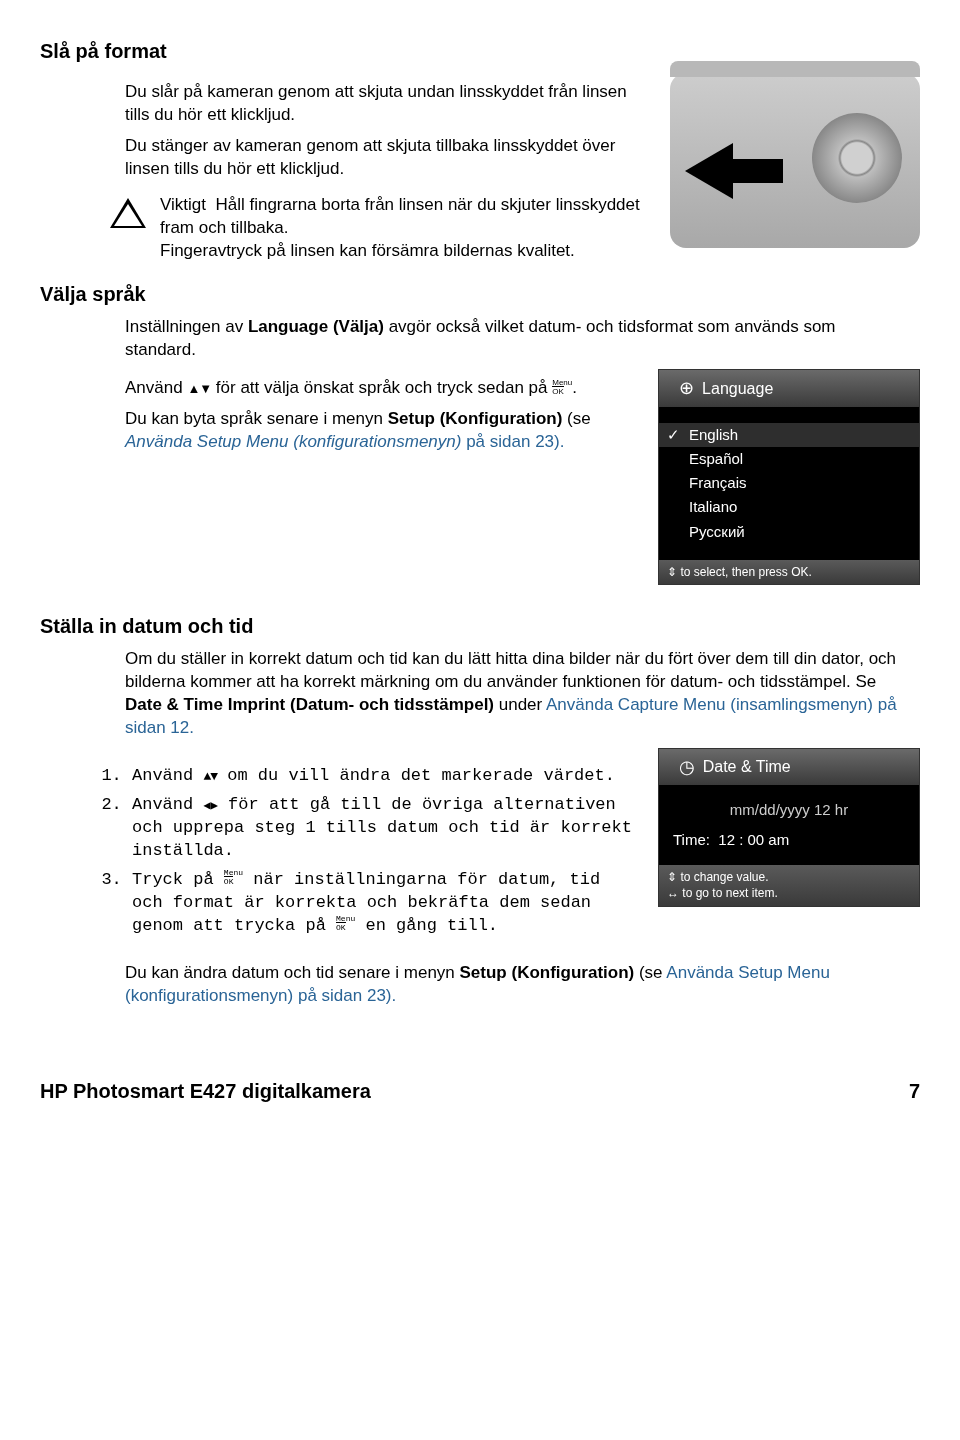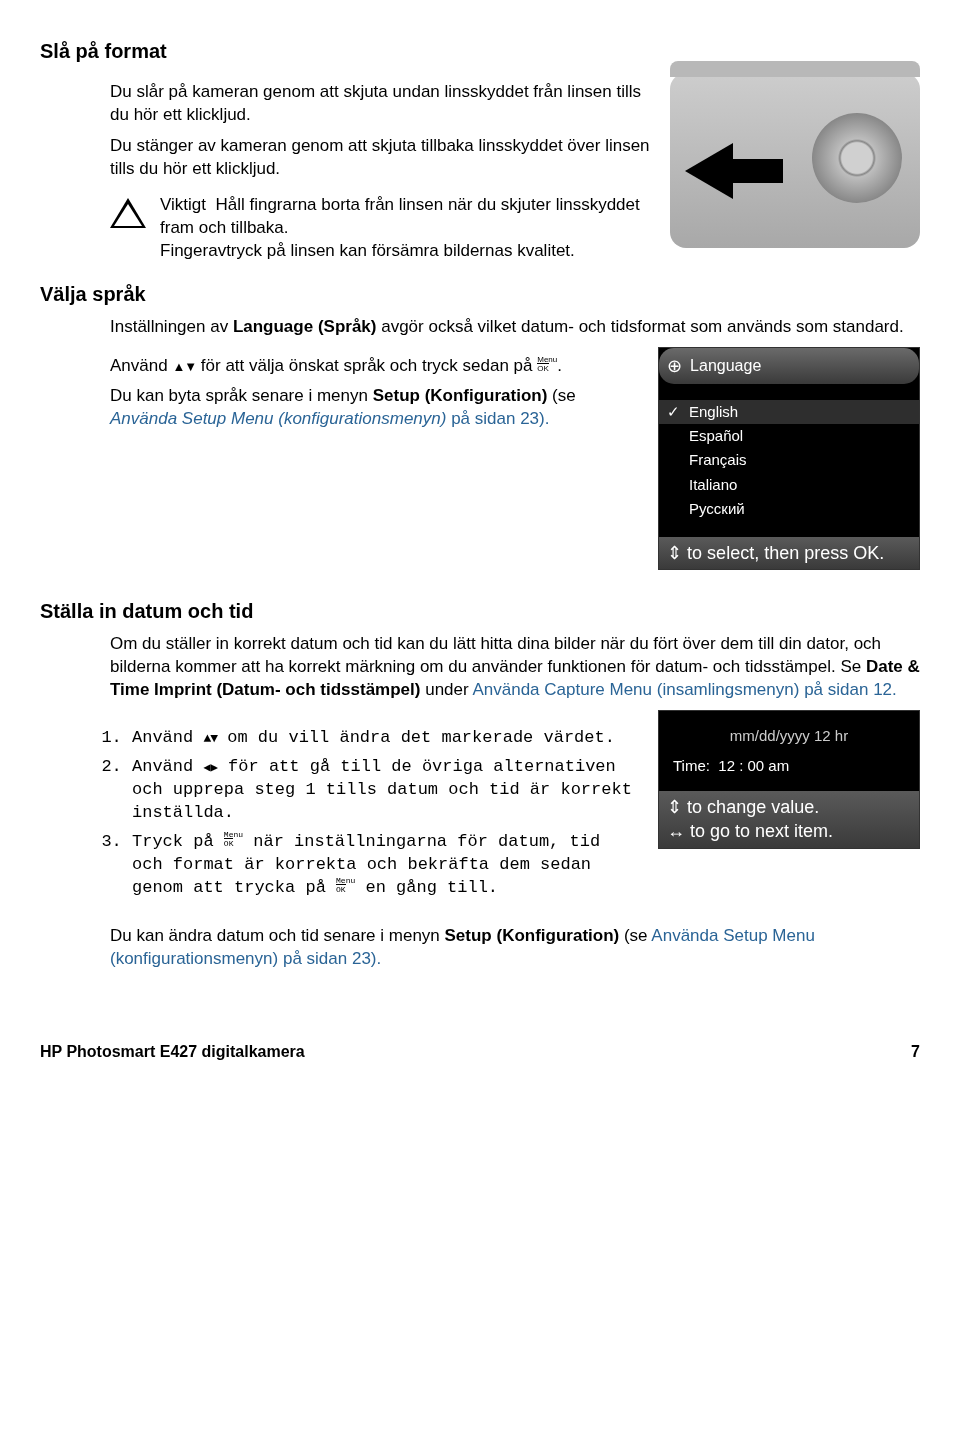--- a/index.html
+++ b/index.html
@@ -14,21 +14,21 @@
   }
   h2 {
     font-size: 20px;
     font-weight: bold;
     margin: 8px 0 8px 0;
   }
   .indented {
     margin-left: 70px;
   }
   p {
-    margin: 8px 0;
+    margin: 8px 15px;
   }
   .row {
     display: flex;
     gap: 20px;
     align-items: flex-start;
   }
   .textcol {
     flex: 1;
   }
   .camera-img {
@@ -111,46 +111,45 @@
     background: #000;
     color: #fff;
     font-family: "Segoe UI", Arial, sans-serif;
     font-size: 15px;
     width: 260px;
     flex-shrink: 0;
     border: 1px solid #333;
   }
   .menu-header {
     background: linear-gradient(180deg,#6a6a6a,#3a3a3a);
-    padding: 6px 8px;
+    padding: 6px 20px;
     display: flex;
     align-items: center;
     gap: 8px;
     font-size: 16px;
-    border-radius: 15px;
   }
   .menu-list {
     padding: 16px 0;
   }
   .menu-list .item {
     padding: 2px 10px 2px 30px;
     position: relative;
   }
   .menu-list .item.sel::before {
     content: "✓";
     position: absolute;
     left: 8px;
   }
   .menu-list .item.sel {
     background: #2e2e2e;
   }
   .menu-footer {
     background: linear-gradient(180deg,#5a5a5a,#3a3a3a);
     padding: 4px 8px;
-    font-size: 18px;
+    font-size: 12px;
   }
   .dt-screen {
     background: #000;
     color: #fff;
     font-family: "Segoe UI", Arial, sans-serif;
     font-size: 15px;
     width: 260px;
     flex-shrink: 0;
     border: 1px solid #333;
   }
@@ -186,21 +185,21 @@
     margin-left: 70px;
     padding-left: 22px;
     font-family: Liberation Mono, monospace;
   }
   ol.steps li {
     margin-bottom: 6px;
   }
   .footer {
     display: flex;
     justify-content: space-between;
-    font-size: 16px;
+    font-size: 20px;
     font-weight: bold;
     margin-top: 70px;
   }
   .globe-icon::before {
     content: "⊕";
     font-size: 18px;
   }
   .clock-icon::before {
     content: "◷";
     font-size: 18px;
@@ -230,21 +229,21 @@
   </div>
   <div class="camera-img">
     <div class="camera-top"></div>
     <div class="arrow"></div>
   </div>
 </div>
 
 <h2 style="margin-top:18px">Välja språk</h2>
 <div class="indented">
   <p>
-    <span>Inställningen av </span><b>Language (Språk)</b><span> avgör också vilket datum- och tidsformat som används som standard.</span>
+    <span>Inställningen av </span><b>Language (Välja)</b><span> avgör också vilket datum- och tidsformat som används som standard.</span>
   </p>
 </div>
 <div class="row indented" style="margin-top:6px">
   <div class="textcol">
     <p>
       <span>Använd </span><span class="arrows-ud">▲▼</span><span> för att välja önskat språk och tryck sedan på </span><span class="menuok"><span>Menu</span><br><span class="ok">OK</span></span>.
     </p>
     <p>
       <span>Du kan byta språk senare i menyn </span><b>Setup (Konfiguration)</b><span> (se </span><span class="link"><i>Använda Setup Menu (konfigurationsmenyn)</i></span><span class="link"> på sidan 23).</span>
     </p>
@@ -279,20 +278,24 @@
       </li>
       <li>
         <span>Använd </span><span class="arrows-lr"></span><span> för att gå till de övriga alternativen och upprepa steg 1 tills datum och tid är korrekt inställda.</span>
       </li>
       <li>
         <span>Tryck på </span><span class="menuok"><span>Menu</span><br><span class="ok">OK</span></span><span> när inställningarna för datum, tid och format är korrekta och bekräfta dem sedan genom att trycka på </span><span class="menuok"><span>Menu</span><br><span class="ok">OK</span></span><span> en gång till.</span>
       </li>
     </ol>
   </div>
   <div class="dt-screen">
+    <div class="menu-header">
+        <span class="clock-icon"></span>
+        <span>Date &amp; Time</span>
+      </div>
     <div class="dt-body">
       <div style="text-align:center;color:#ccc">mm/dd/yyyy  12 hr</div>
       <div><span>Time:</span>&nbsp; <span>12 : 00  am</span></div>
     </div>
     <div class="menu-footer">
       <div><span class="ud-arrows"></span> <span>to change value.</span></div>
       <div><span class="lr-arrows"></span> <span>to go to next item.</span></div>
     </div>
   </div>
 </div>

